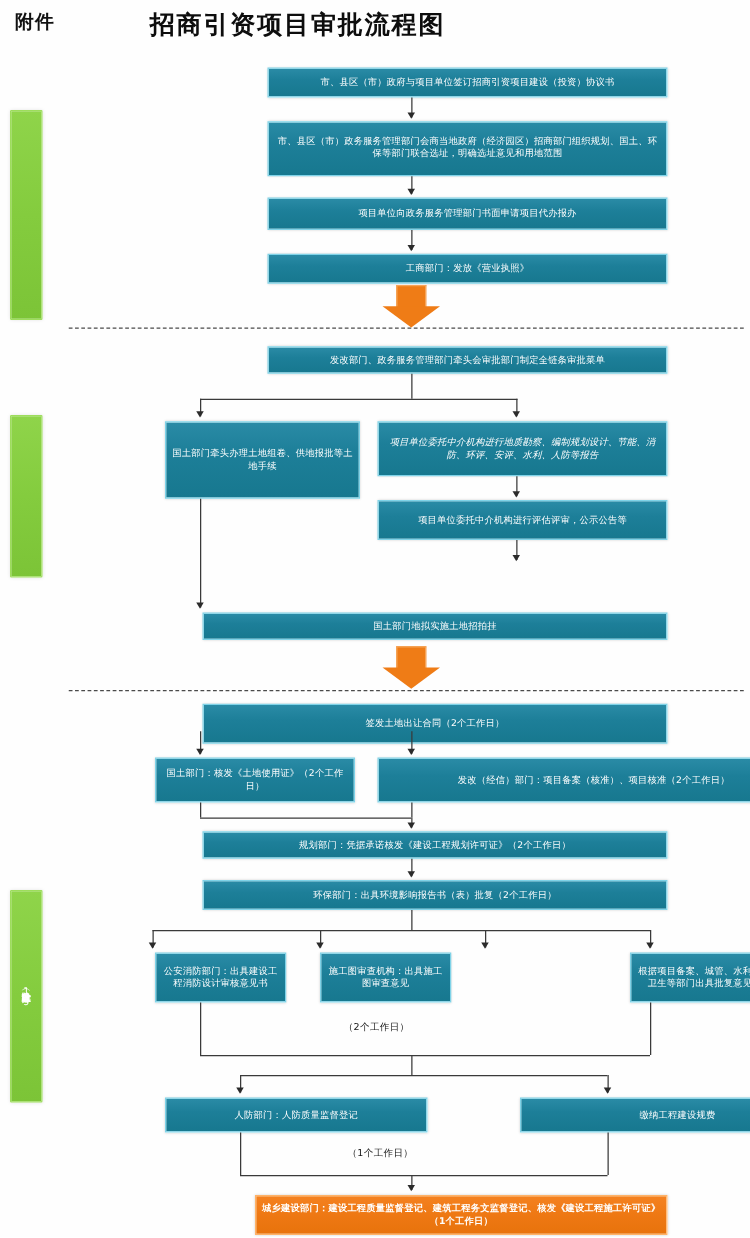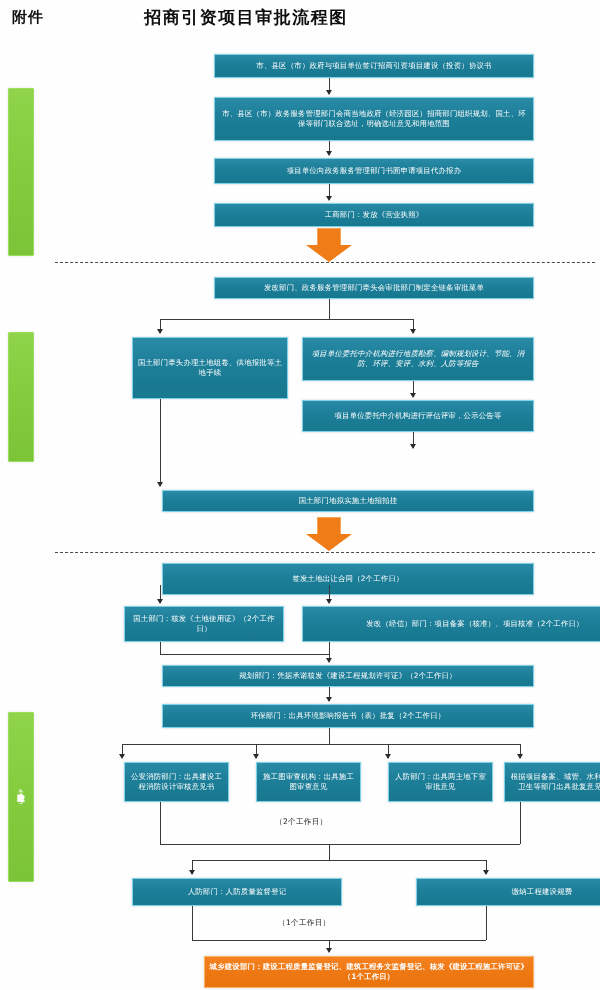--- a/index.html
+++ b/index.html
@@ -23,25 +23,24 @@
     font-size: 15px;
     font-weight: bold;
     color: #111;
     letter-spacing: 1px;
   }
   .chart-title {
     position: absolute;
     left: 0; top: 6px;
     width: 476px;
     text-align: center;
-    font-size: 17px;
+    font-size: 20px;
     font-weight: bold;
     color: #0d0d0d;
     letter-spacing: 1.5px;
-    margin-left: 8px;
   }
 
   
   .stage {
     position: absolute;
     left: 8px;
     width: 26px;
     background: linear-gradient(180deg,#8fd44a 0%, #84cc3e 50%, #7cc437 100%);
     border: 1px solid #9ddd5c;
     border-radius: 1px;
@@ -253,21 +252,20 @@
   <div class="arrowhead" style="left:119px;top:754px;"></div>
   <div class="vline" style="left:256px;top:744px;height:14px;"></div>
   <div class="arrowhead" style="left:253px;top:754px;"></div>
   <div class="vline" style="left:388px;top:744px;height:14px;"></div>
   <div class="arrowhead" style="left:385px;top:754px;"></div>
   <div class="vline" style="left:520px;top:744px;height:14px;"></div>
   <div class="arrowhead" style="left:517px;top:754px;"></div>
 
   <div class="box" style="left:80px;top:762px;width:105px;height:40px;">公安消防部门：出具建设工程消防设计审核意见书</div>
   <div class="box" style="left:212px;top:762px;width:105px;height:40px;">施工图审查机构：出具施工图审查意见</div>
-  <div class="box" style="left:344px;top:762px;width:105px;height:40px;">人防部门：出具两主地下室审批意见</div>
   <div class="box" style="left:460px;top:762px;width:112px;height:40px;">根据项目备案、城管、水利、卫生等部门出具批复意见</div>
 
   <div class="note" style="left:275px;top:817px;">（2个工作日）</div>
 
   <div class="vline" style="left:160px;top:802px;height:42px;"></div>
   <div class="vline" style="left:520px;top:802px;height:42px;"></div>
   <div class="hline" style="left:160px;top:844px;width:360px;"></div>
 
   <div class="vline" style="left:329px;top:844px;height:16px;"></div>
   <div class="hline" style="left:192px;top:860px;width:294px;"></div>

